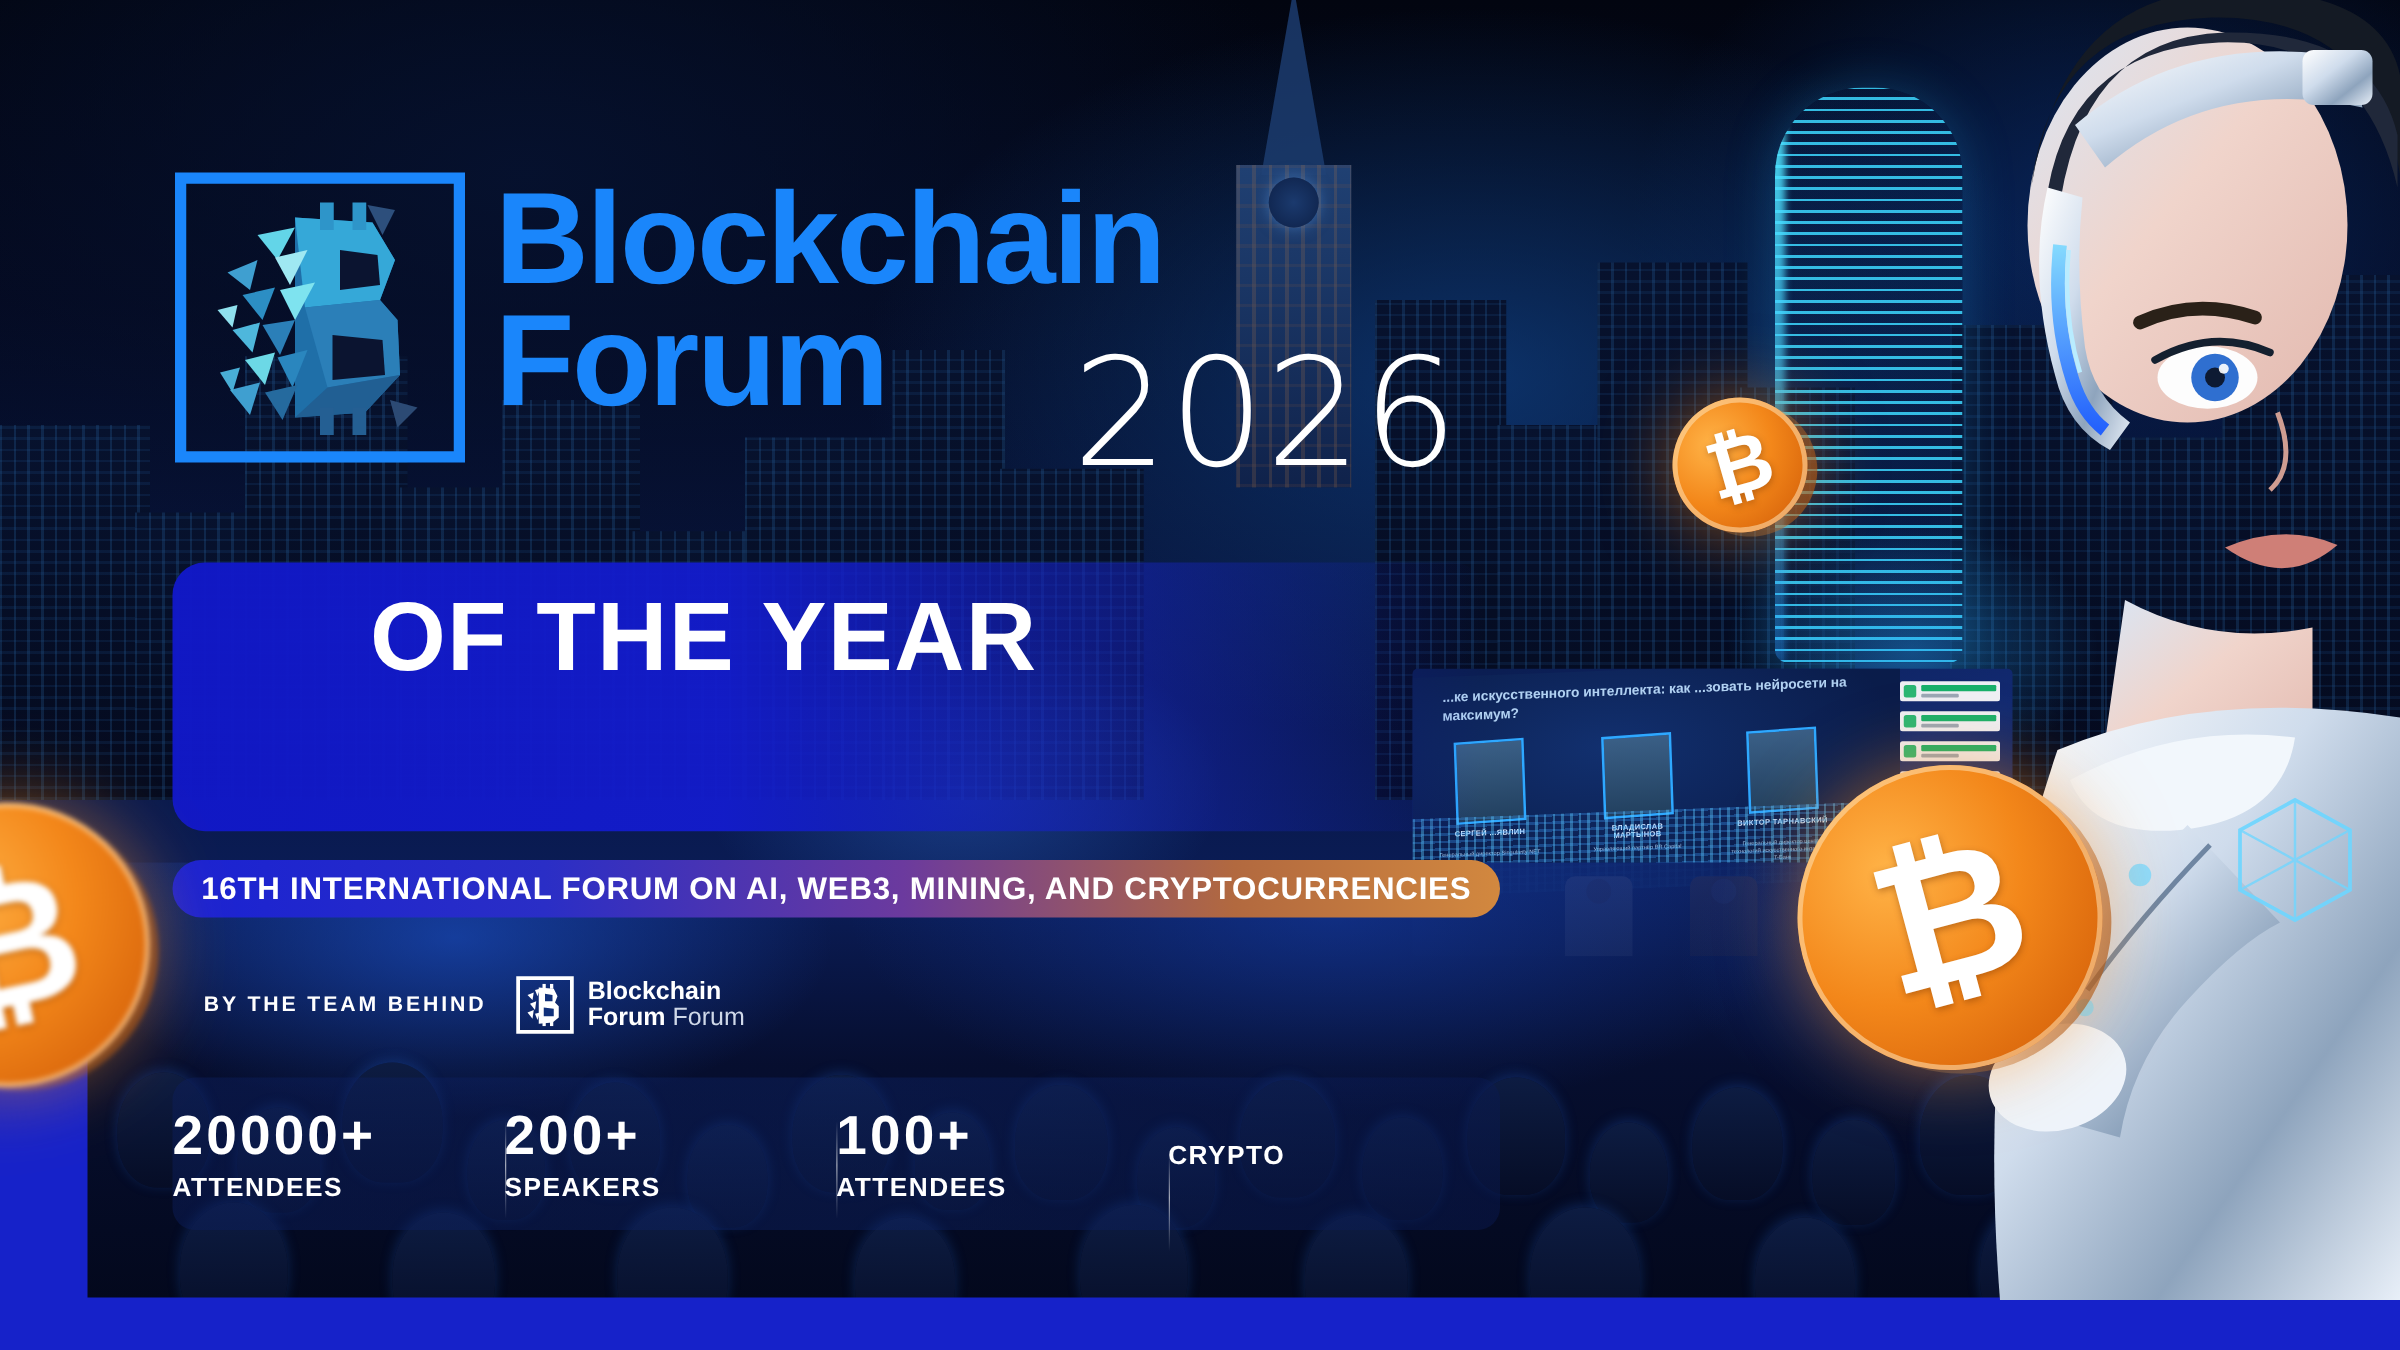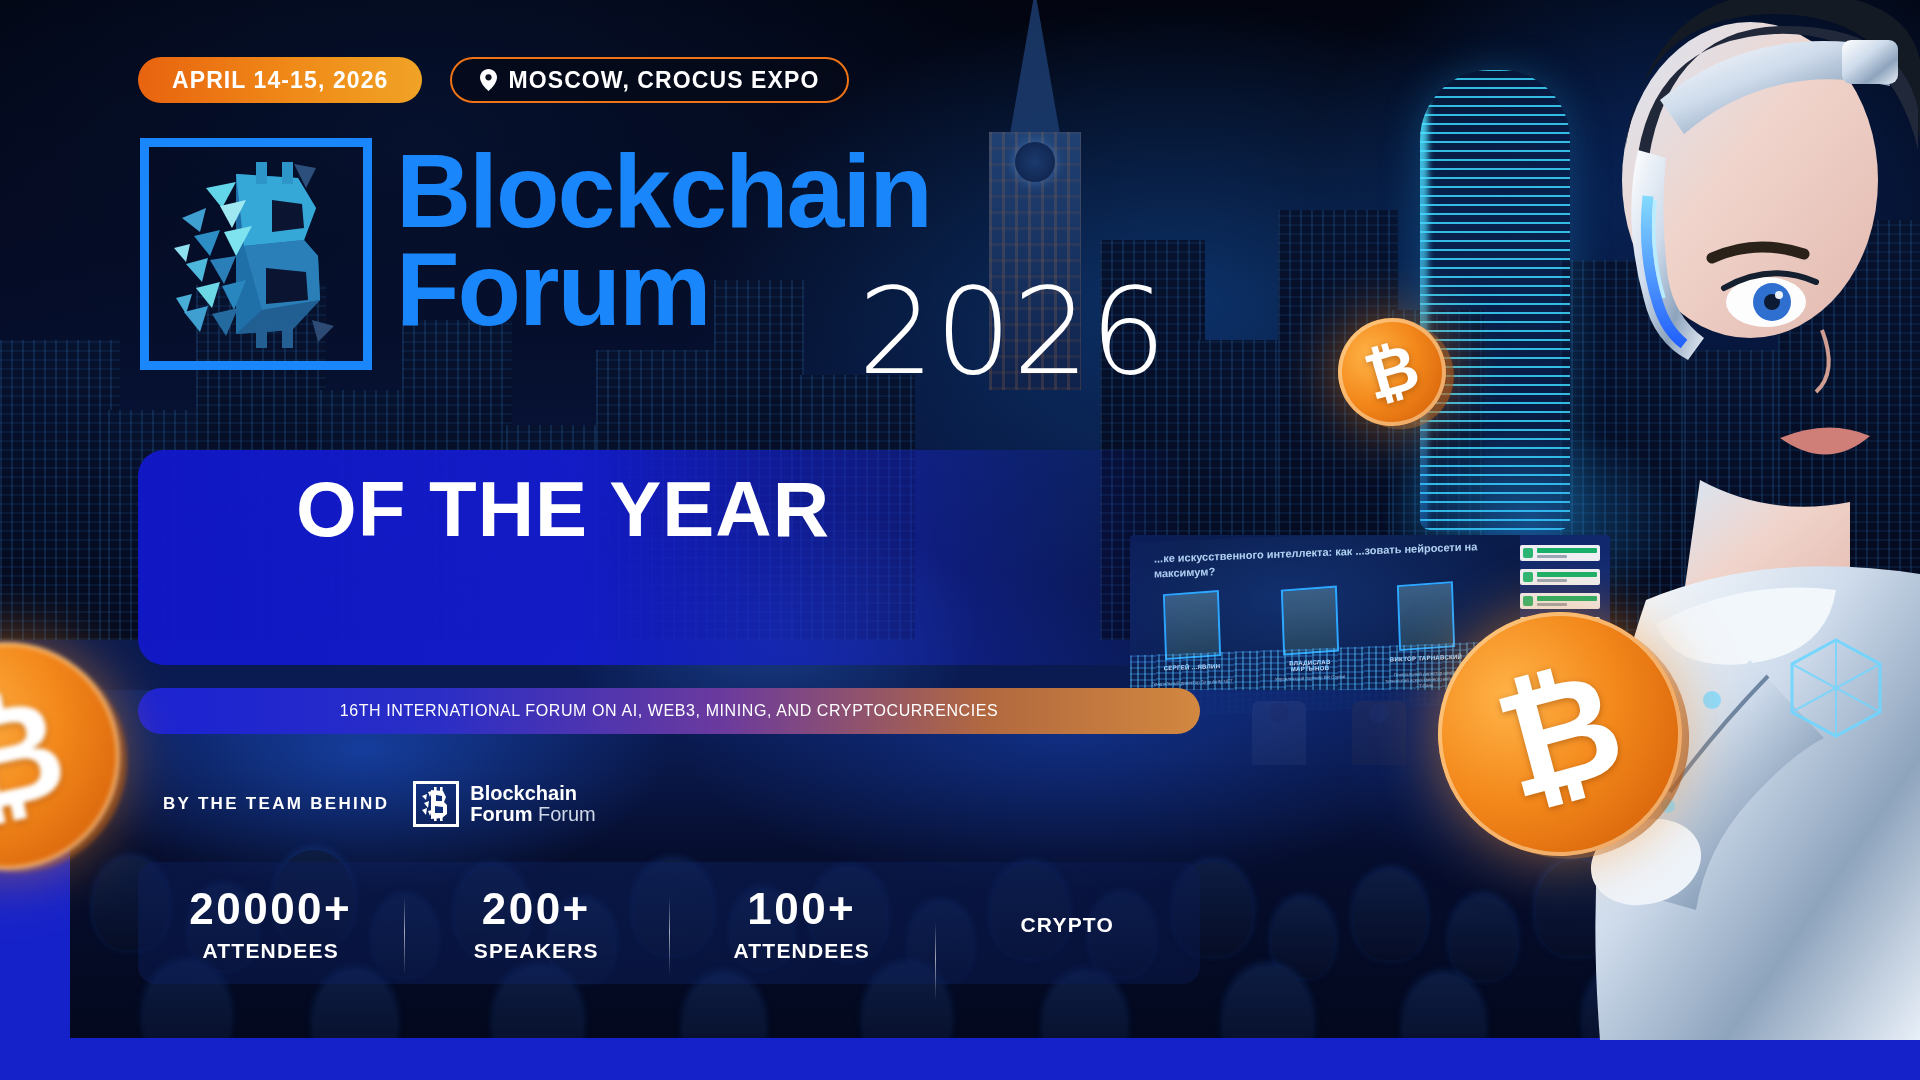--- a/index.html
+++ b/index.html
@@ -145,39 +145,39 @@
   }
   .headline{ position:absolute; left:296px; top:466px; z-index:21; color:#fff;
     font-size:78px; line-height:86px; font-weight:800; letter-spacing:1px; white-space:nowrap; }
 
   
   .subtitle-bar{
     position:absolute; left:138px; top:688px; width:1062px; height:46px; border-radius:23px; z-index:22;
     background:linear-gradient(90deg,#1a22d2 0%, #2a2ec6 28%, #6b3a9e 55%, #b2693f 80%, #d2883f 100%);
     display:flex; align-items:center; justify-content:center;
   }
-  .subtitle-text{ color:#fff; font-size:16px; font-weight:400; letter-spacing:.6px; white-space:nowrap; }
+  .subtitle-text{ color:#fff; font-size:25px; font-weight:700; letter-spacing:.6px; white-space:nowrap; }
 
   
   .team-row{ position:absolute; left:163px; top:781px; display:flex; align-items:center; gap:24px; z-index:22; }
   .team-label{ color:#fff; font-size:17px; font-weight:700; letter-spacing:2.3px; white-space:nowrap; }
   .bl-logo{ display:flex; align-items:center; gap:11px; }
   .bl-mark{ width:46px; height:46px; border:3px solid #fff; position:relative; flex:0 0 auto; }
   .bl-words{ line-height:21px; }
   .bl-1{ color:#fff; font-size:20px; font-weight:700; }
   .bl-2{ font-size:20px; font-weight:700; color:#fff; }
   .bl-2 span{ font-weight:300; color:#cfd8e8; }
 
   
   .stats{
     position:absolute; left:138px; top:862px; width:1062px; height:122px; border-radius:18px; z-index:22;
     background:linear-gradient(90deg, rgba(12,30,92,.46), rgba(14,36,104,.40) 50%, rgba(10,26,82,.46));
     display:flex; align-items:center;
   }
-  .stat{ flex:1; position:relative; text-align:center; color:#fff; }
+  .stat{ flex:1; position:relative; text-align:left; color:#fff; }
   .stat + .stat::before{ content:""; position:absolute; left:0; top:14px; width:1px; height:78px;
     background:linear-gradient(180deg,rgba(255,255,255,0),rgba(255,255,255,.62) 45%,rgba(255,255,255,0)); }
   .stat-num{ font-size:44px; font-weight:800; letter-spacing:2.5px; line-height:52px; }
   .stat-lbl{ font-size:21px; font-weight:600; letter-spacing:1.2px; margin-top:4px; }
 
   
   .coin{ position:absolute; z-index:26; }
   .coin .disc{ position:absolute; inset:0; border-radius:50%;
     background:radial-gradient(circle at 34% 30%, #ffb347, #f3871a 46%, #d9660c 82%, #b8500a 100%);
     box-shadow:0 0 60px rgba(250,140,30,.55), inset 0 0 0 4px rgba(255,225,180,.55); }
@@ -397,32 +397,20 @@
       <div class="disc"></div>
     <div class="btc" style="font-size:146px;">₿</div>
   </div>
 
   <div class="coin" style="left:-108px; top:642px; width:228px; height:228px; transform:rotate(-12deg); filter:blur(2.2px);">
     <div class="edge"></div>
       <div class="disc"></div>
     <div class="btc" style="font-size:140px;">₿</div>
   </div>
 
-  <div class="badges">
-    <div class="badge-date">
-      <span>APRIL 14-15, 2026</span>
-    </div>
-    <div class="badge-loc">
-      <svg class="pin" viewBox="0 0 17 22">
-        <path d="M8.5 0C3.8 0 0 3.8 0 8.5C0 15 8.5 22 8.5 22S17 15 17 8.5C17 3.8 13.2 0 8.5 0Z" fill="#fff"></path>
-        <circle cx="8.5" cy="8.3" r="3.1" fill="#0b1020"></circle>
-      </svg>
-      <span>MOSCOW, CROCUS EXPO</span>
-    </div>
-  </div>
 
 
   <div class="logo-row">
     <div class="logo-mark">
       <svg width="180" height="188" viewBox="0 0 180 188">
 
         <path d="M70 14 L132 18 L150 48 L138 80 L152 96 L154 140 L126 170 L70 174 Z" fill="#1f6fa8"></path>
         <path d="M70 14 L132 18 L150 48 L138 80 L78 86 Z" fill="#35a8d8"></path>
         <path d="M78 86 L138 80 L152 96 L154 140 L96 150 Z" fill="#2b7fb8"></path>
         <path d="M96 150 L154 140 L126 170 L70 174 Z" fill="#215f93"></path>

